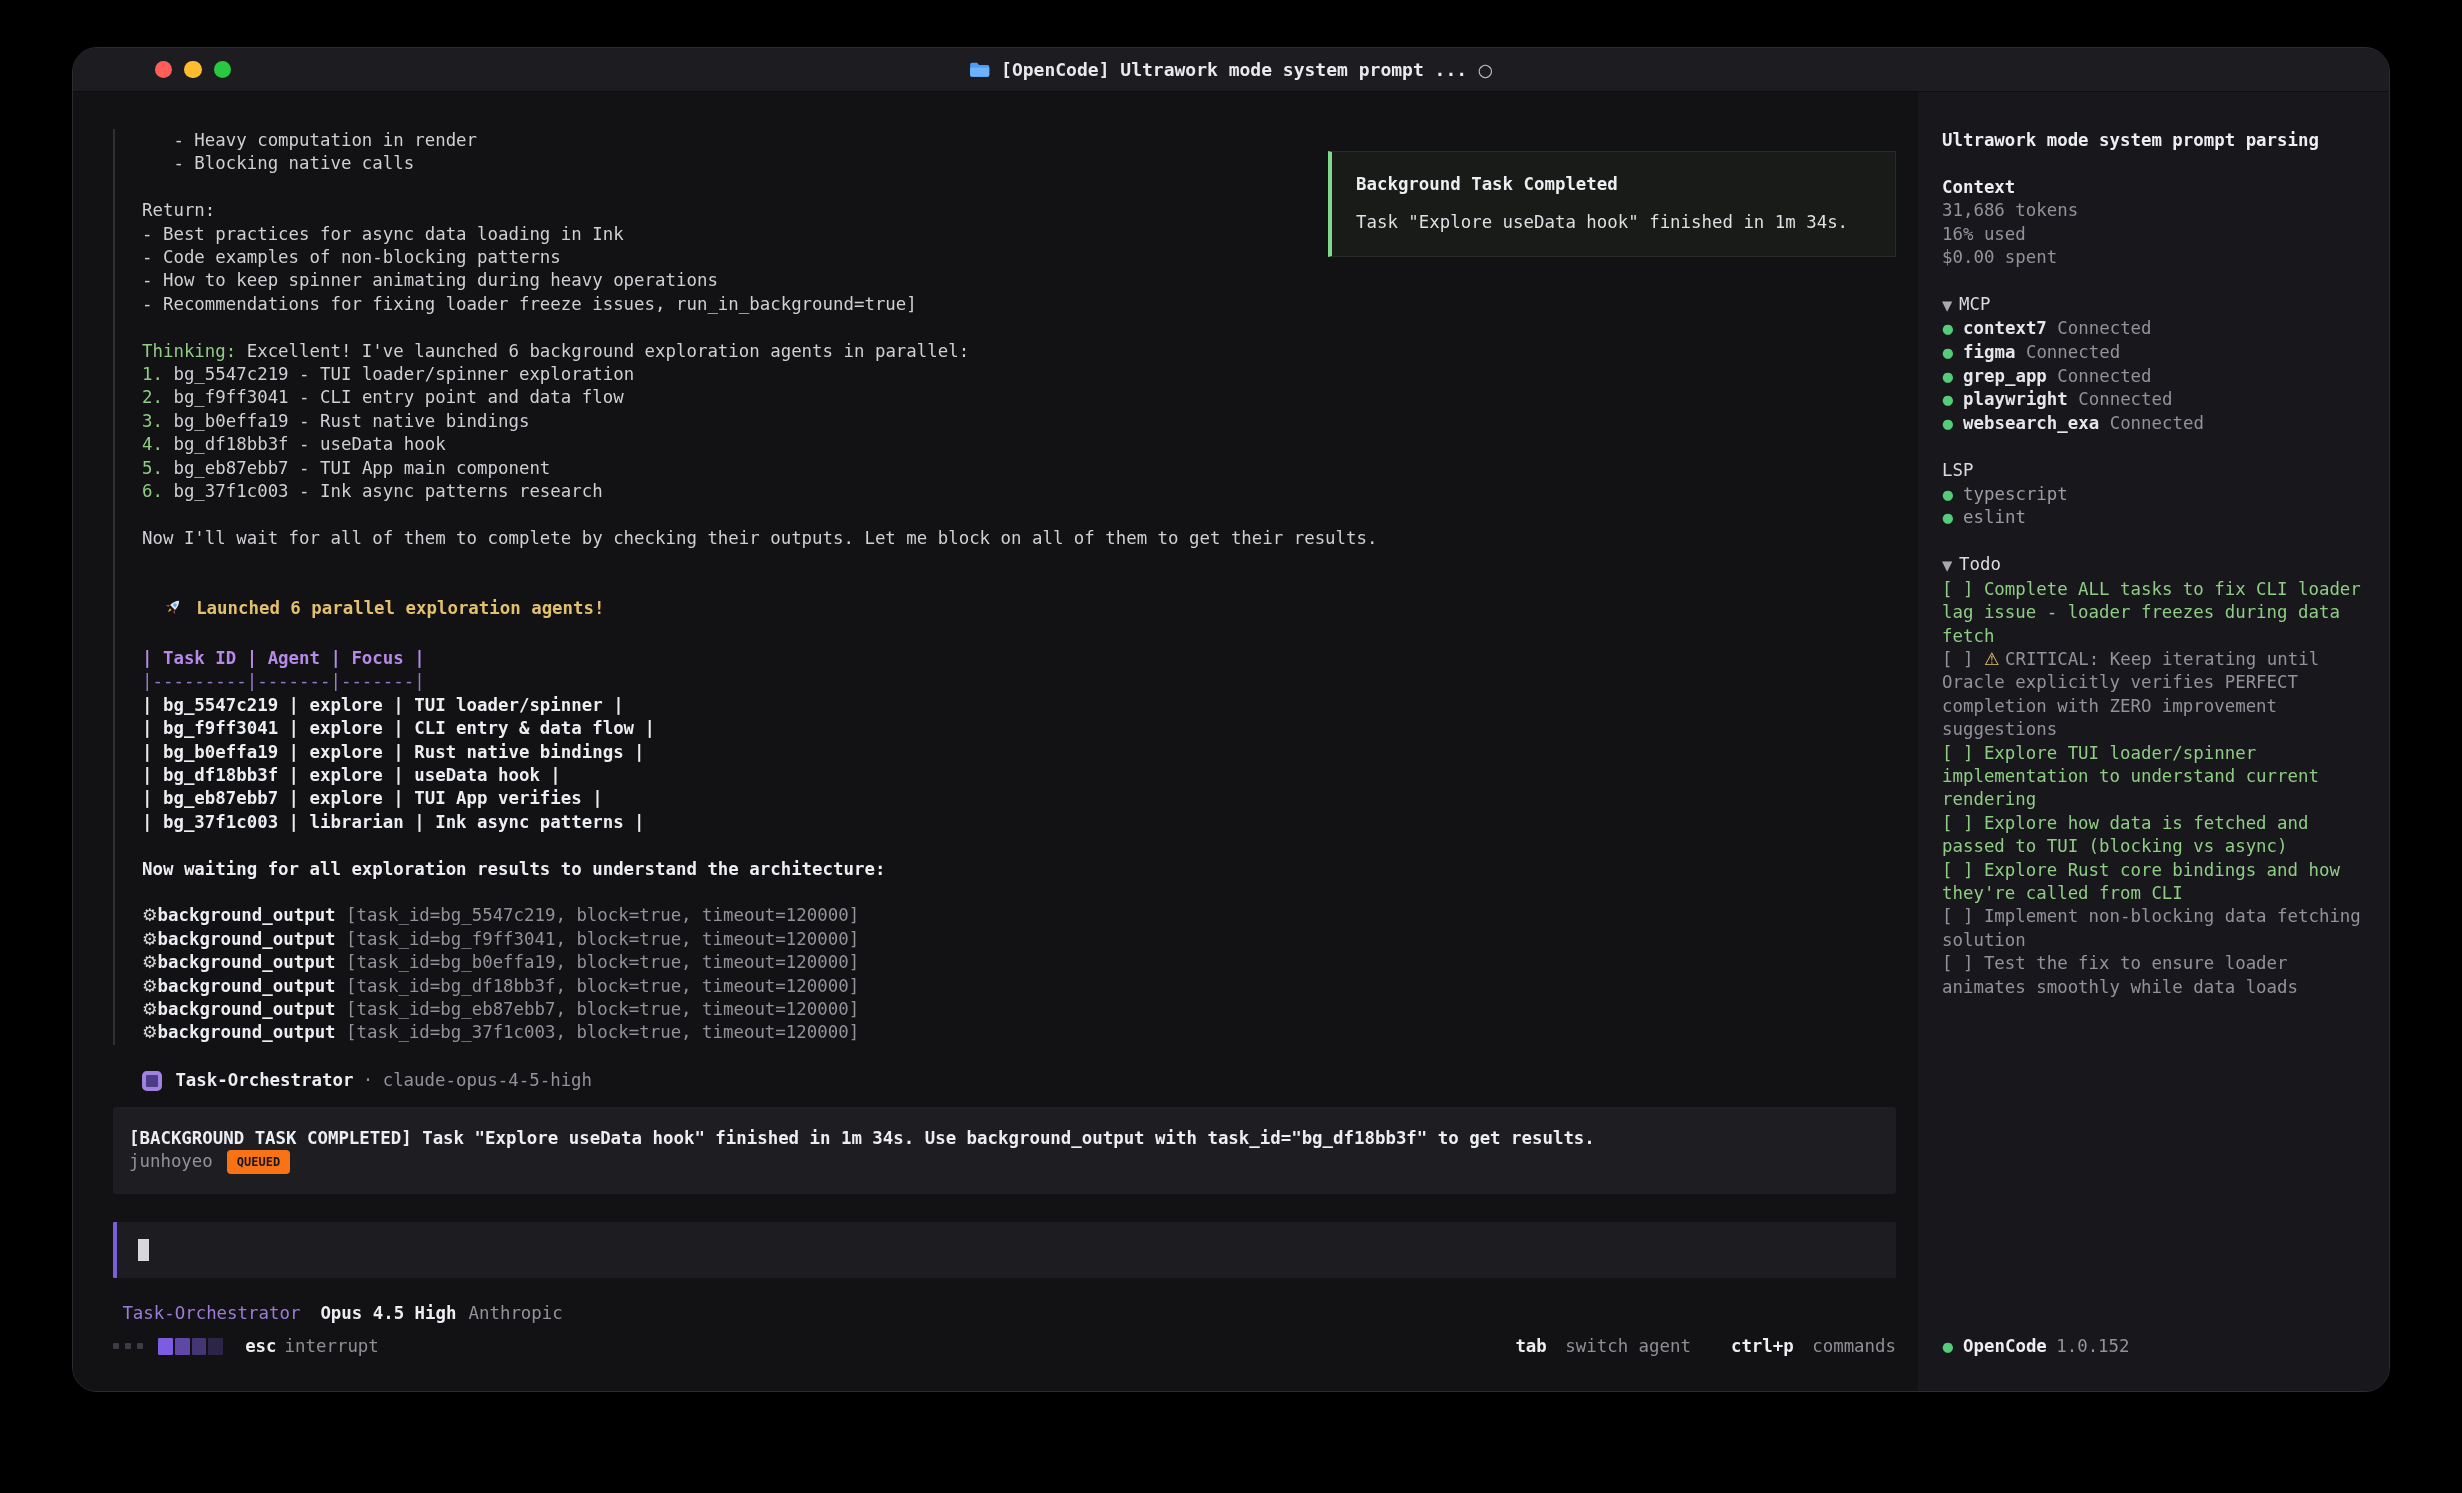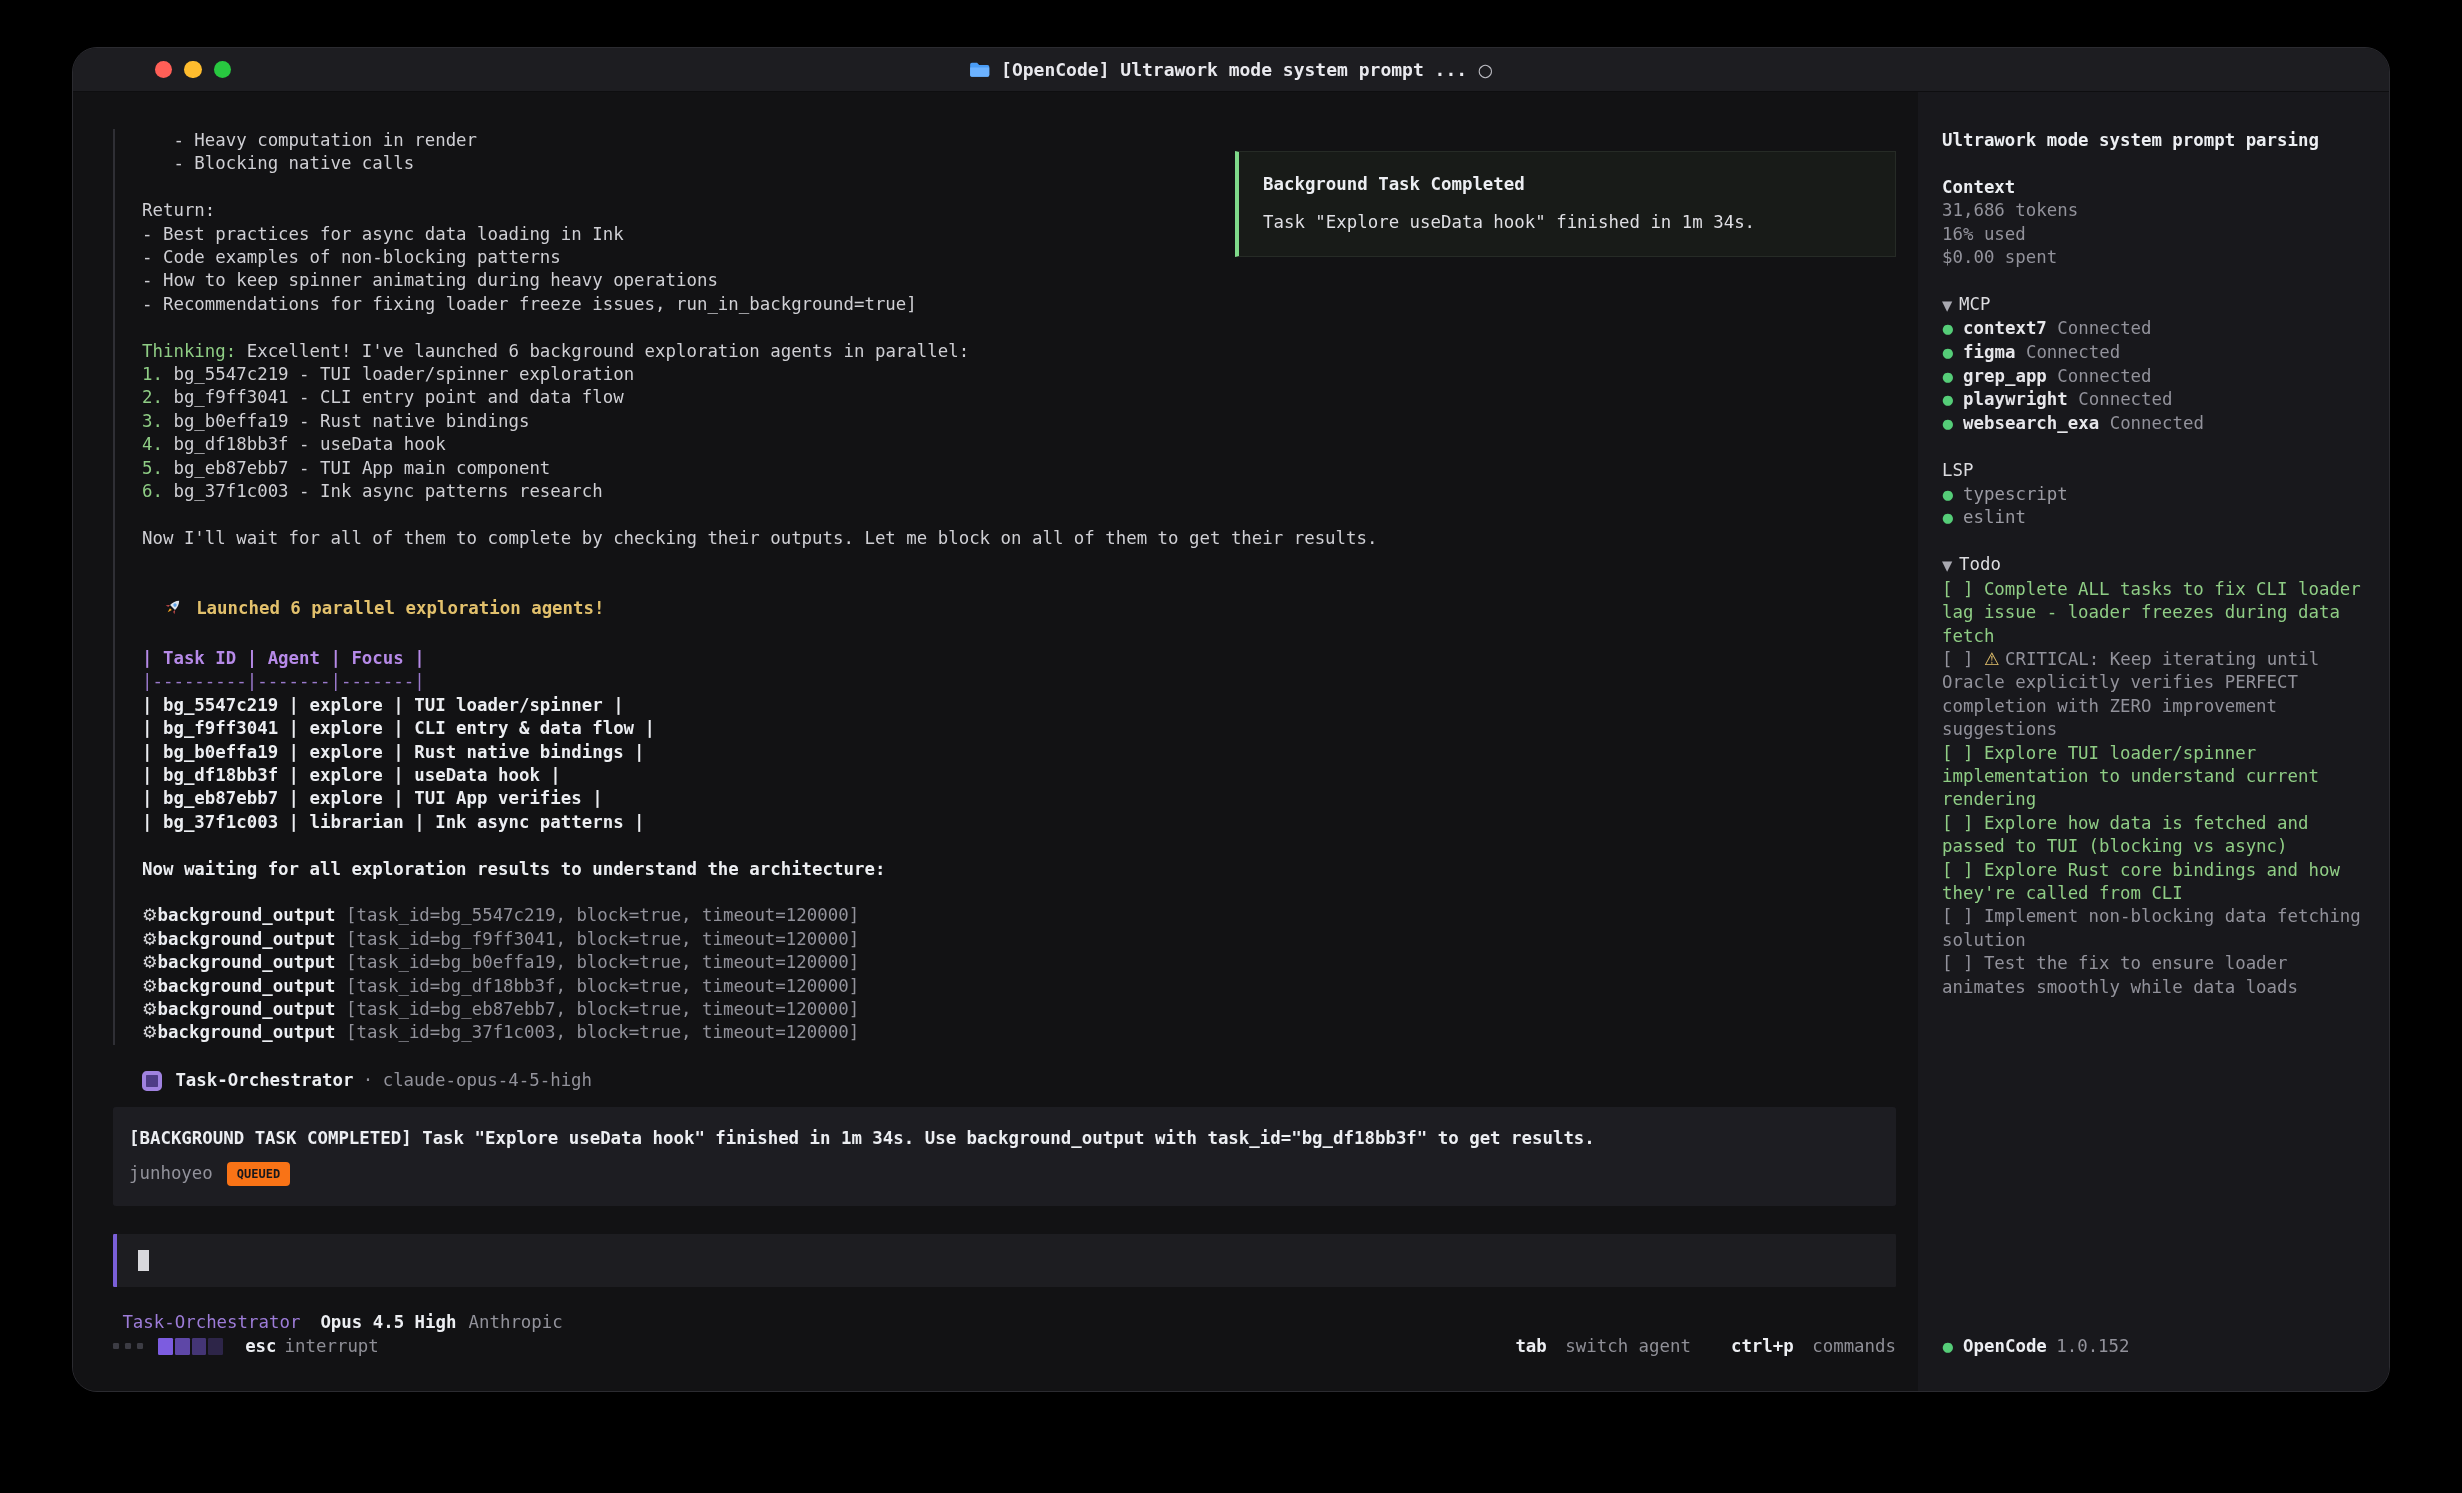--- a/index.html
+++ b/index.html
@@ -16,21 +16,21 @@
   .light.red{background:#ff5f57}.light.yellow{background:#febc2e}.light.green{background:#28c840}
   .titlewrap{display:flex;align-items:center;gap:10.7px;color:#e9e9ee;font-weight:bold;font-size:18px}
   .circ{color:#bdbdc4;font-weight:normal;font-size:17.4px;font-family:"DejaVu Sans",sans-serif}
   
   .wbody{flex:1;display:flex;min-height:0}
   .main{flex:1;min-width:0;background:#121214;position:relative;display:flex;flex-direction:column;
     padding:37px 22px 33px 40px;font-size:17.4px;line-height:23.4px;color:#cfcfd4}
   .sidebar{width:471px;flex:0 0 auto;background:#18181c;padding:37px 27px 33px 24px;
     display:flex;flex-direction:column;font-size:17.4px;line-height:23.4px;color:#cfcfd4}
   
-  .notification{position:absolute;top:59px;right:22px;width:661px;background:#181b18;
+  .notification{position:absolute;top:59px;right:22px;width:568px;background:#181b18;
     border:0.7px solid #262b26;border-left:4.7px solid #7fd98a;padding:21.4px 24px;z-index:5}
   .ntitle{color:#eceef2;font-weight:bold;margin-bottom:14.7px}
   .nbody{color:#dfdfe4}
   
   .term{border-left:2.7px solid #2f2f35;padding-left:27px}
   .tl{white-space:pre;min-height:23.4px}
   .fg{color:#cfcfd4}
   .b{color:#eceef2;font-weight:bold}
   .d{color:#92929b}
   .g{color:#8fcd85}
@@ -40,21 +40,21 @@
   .pd{color:#9a79cc}
   .gear{color:#d8d8dc;font-family:"DejaVu Sans","DejaVu Sans Mono",sans-serif}
   .iconwrap{display:inline-block;vertical-align:-3.3px;margin-right:2.7px}
   
   .agent-header{margin:24px 0 0 29px;display:flex;align-items:center}
   .agent-icon{width:20px;height:20px;border:4px solid #a082e0;border-radius:4.7px;background:#4e3c86;
     display:inline-block;margin-right:13.4px;flex:0 0 auto}
   .agent-header .sep{margin:0 9.4px}
   
   .completed-panel{margin-top:14.7px;background:#1d1d22;border-radius:2.7px;padding:20px 16px}
-  .prow{display:flex;align-items:center;margin-top:12px}
+  .prow{display:flex;align-items:center;margin-top:0}
   .badge{margin-left:14.7px;background:#f97316;color:#17171b;font-weight:bold;font-size:12px;
     padding:1.3px 9.4px;border-radius:4px;display:inline-block;line-height:21px}
   
   .input-panel{margin-top:28px;height:56px;background:#1d1d21;border-left:4.7px solid #7a5fd8;
     border-radius:1.3px;display:flex;align-items:center;padding-left:21.4px}
   .cursor{width:10.7px;height:21.4px;background:#d8d8dc;display:inline-block}
   .input-status{margin-top:24px;display:flex;align-items:center;padding-left:9.4px}
   .purple{color:#9d7cd8}
   .input-status .b{margin-left:20px}
   .input-status .d{margin-left:12px}

